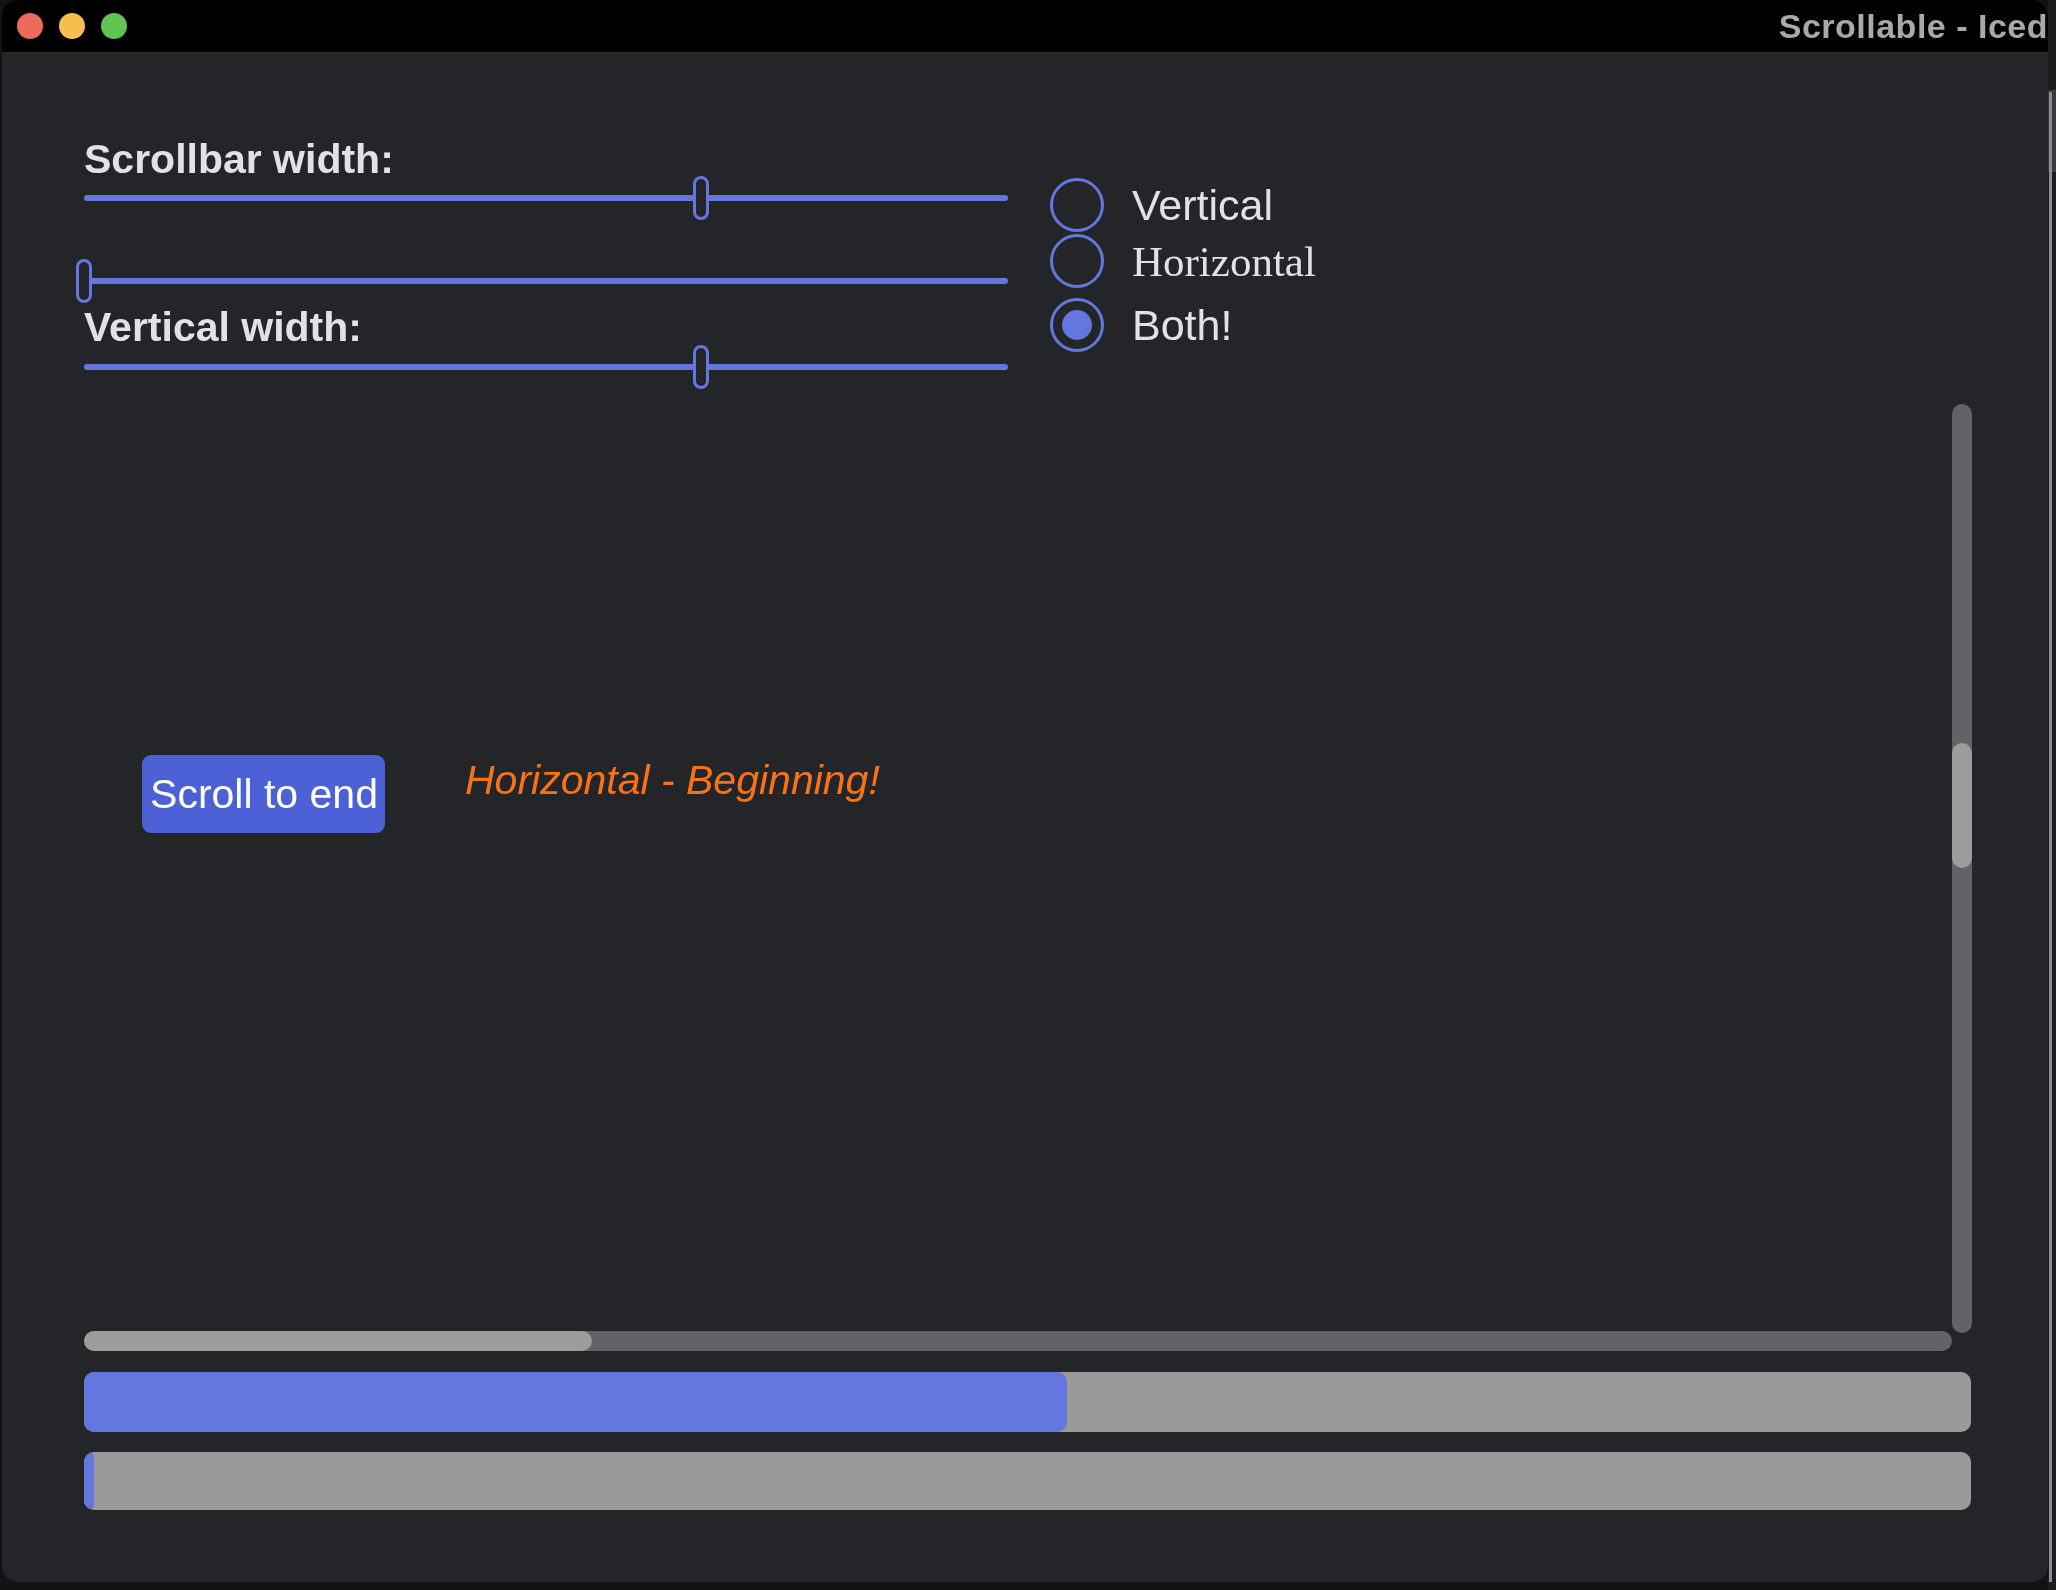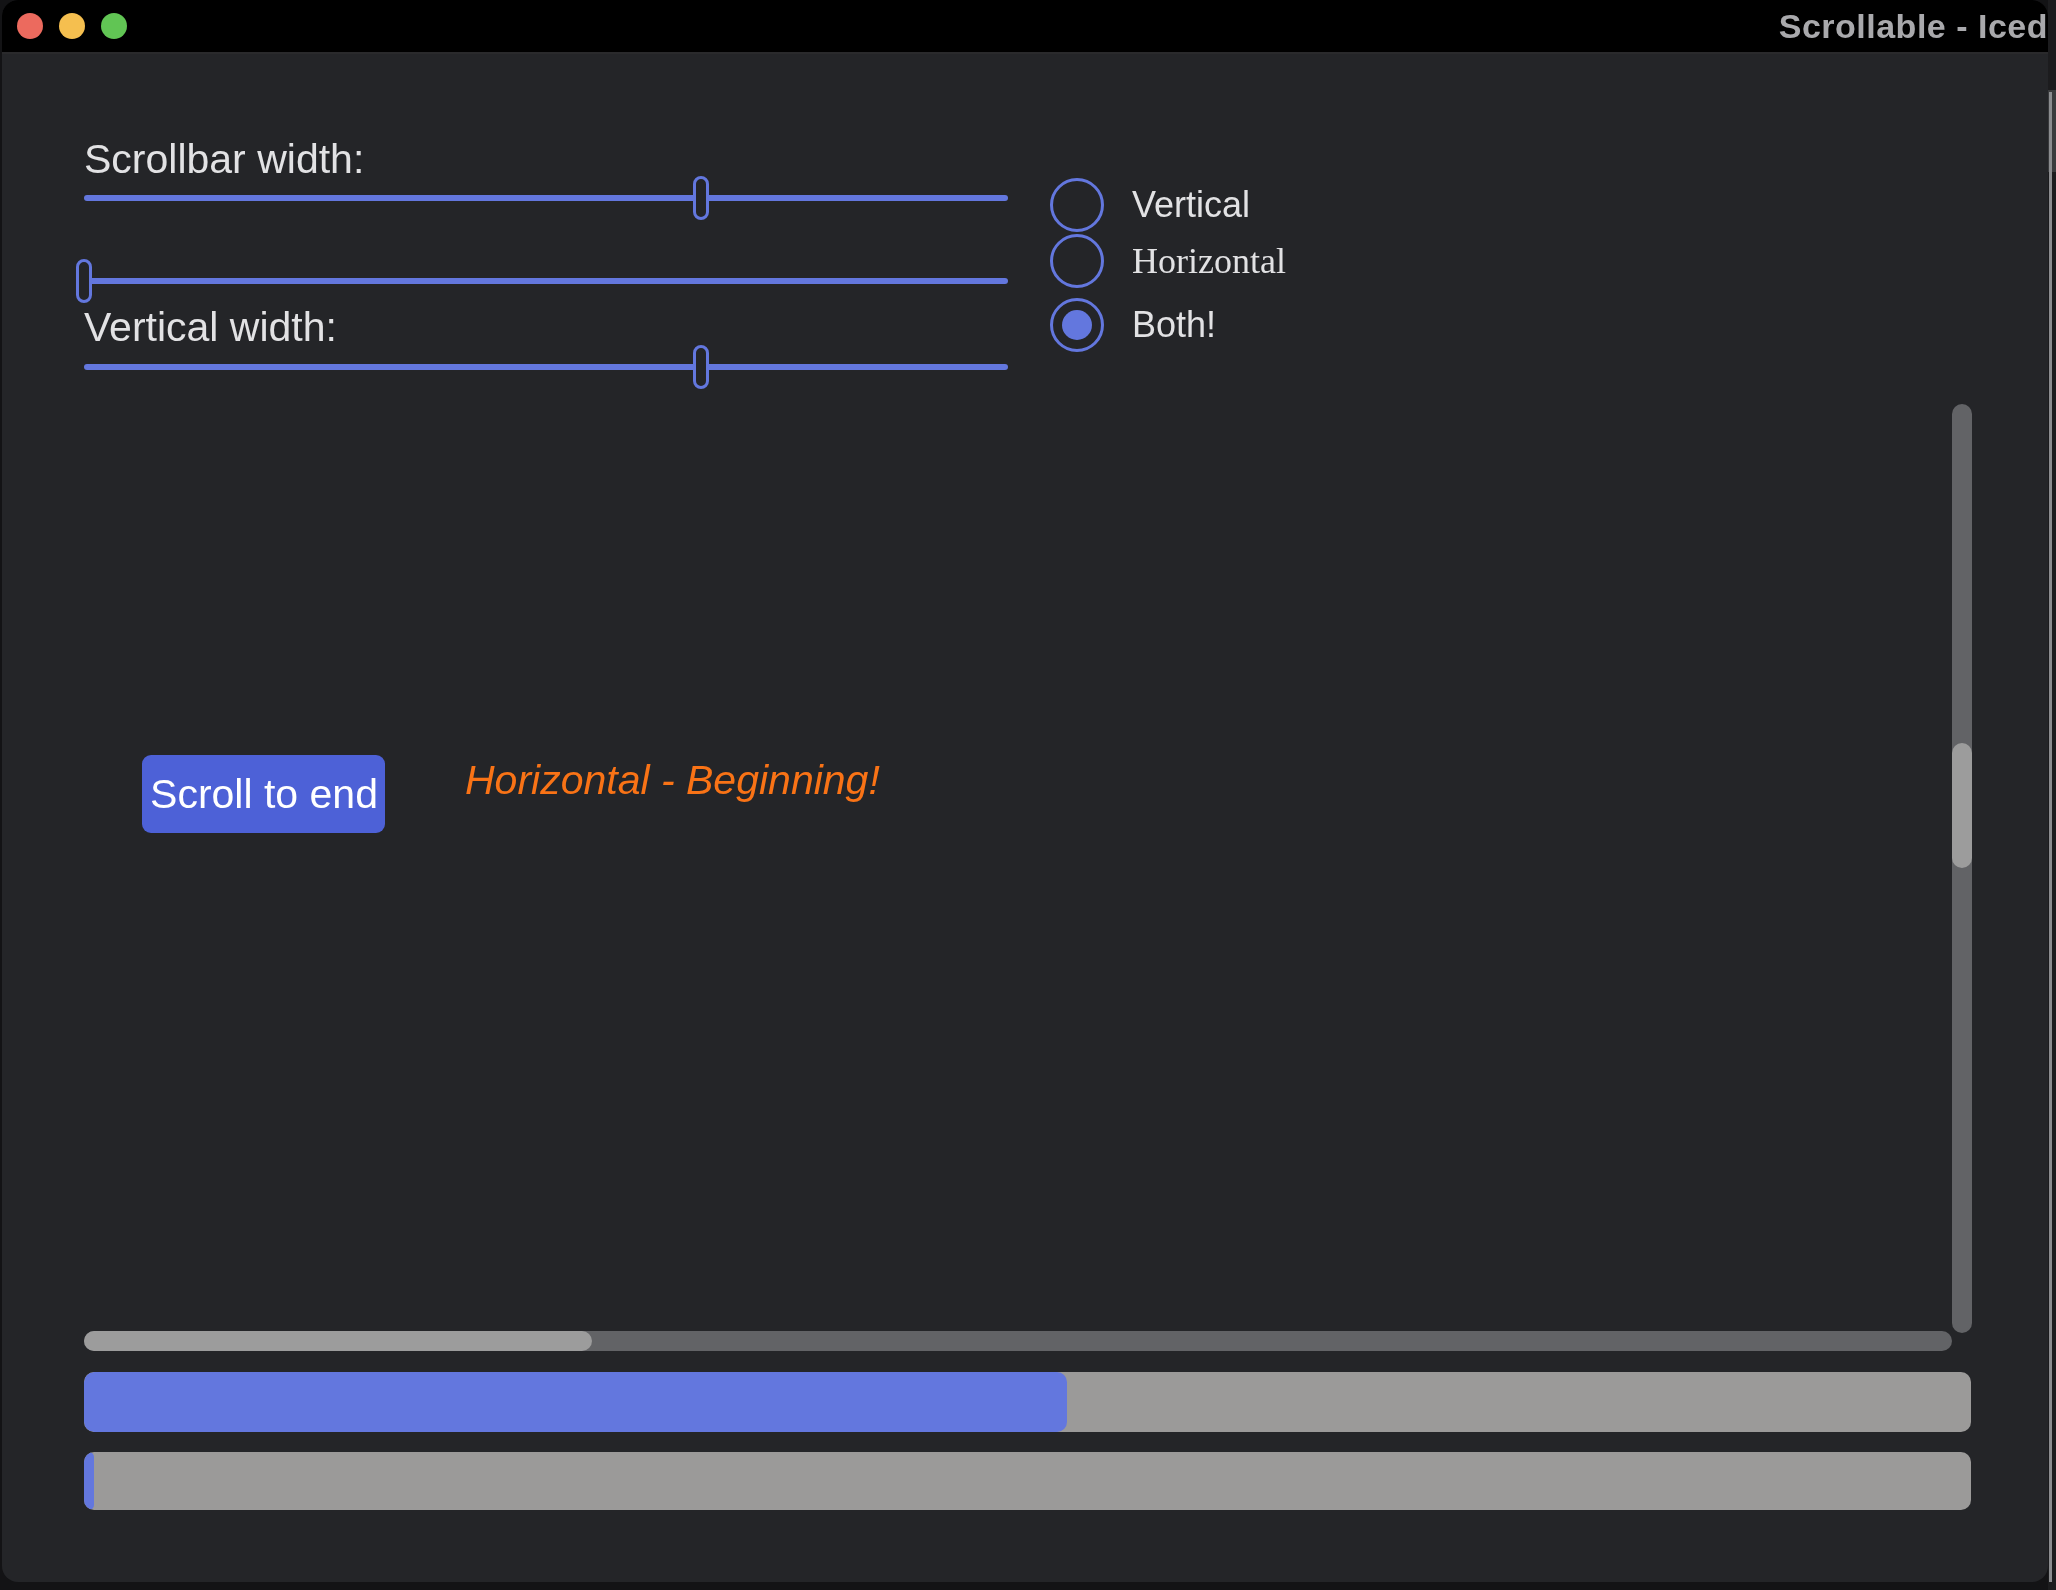--- a/index.html
+++ b/index.html
@@ -21,21 +21,21 @@
   }
   .traffic{position:absolute;top:13px;width:26px;height:26px;border-radius:50%;}
   #tl-close{left:15px;background:#ec6a5e;}
   #tl-min{left:57px;background:#f5bf4f;}
   #tl-zoom{left:99px;background:#61c554;}
   #window-title{
     font-size:34px;font-weight:bold;color:#a9a9ac;letter-spacing:.5px;
   }
   
   .label{
-    position:absolute;font-size:41px;color:#e2e2e4;line-height:54px;white-space:nowrap;
+    position:absolute;font-size:41px;color:#e2e2e4;line-height:54px;white-space:nowrap;font-weight:bold;
   }
   
   .slider-row{position:absolute;left:82px;width:924px;height:44px;}
   .slider-rail{
     position:absolute;left:0;top:19px;width:100%;height:6px;border-radius:3px;
     background:var(--accent-light);
   }
   .slider-handle{
     position:absolute;top:0;width:16px;height:44px;border-radius:9px;
     background:#242528;border:3px solid var(--accent-light);box-sizing:border-box;
@@ -44,21 +44,21 @@
   .radio-row{position:absolute;left:1048px;height:54px;display:flex;align-items:center;}
   .radio-circle{
     width:54px;height:54px;border-radius:50%;box-sizing:border-box;
     border:3px solid var(--accent-light);position:relative;flex:none;
   }
   .radio-circle .dot{
     display:none;position:absolute;left:50%;top:50%;width:30px;height:30px;margin:-15px 0 0 -15px;
     border-radius:50%;background:var(--accent-light);
   }
   .radio-row.selected .radio-circle .dot{display:block;}
-  .radio-label{margin-left:28px;font-size:36px;color:#e2e2e4;white-space:nowrap;}
+  .radio-label{margin-left:28px;font-size:43px;color:#e2e2e4;white-space:nowrap;}
   
   #scroll-btn{
     position:absolute;left:140px;top:755px;width:243px;height:78px;
     background:var(--accent);border:none;border-radius:9px;
     color:#ffffff;font-size:41px;font-family:"Liberation Sans",sans-serif;
     display:flex;align-items:center;justify-content:center;cursor:pointer;padding-left:7px;
   }
   #status-text{
     position:absolute;left:463px;top:741px;height:78px;display:flex;align-items:center;
     font-size:41px;color:#f97316;white-space:nowrap;font-style:italic;

